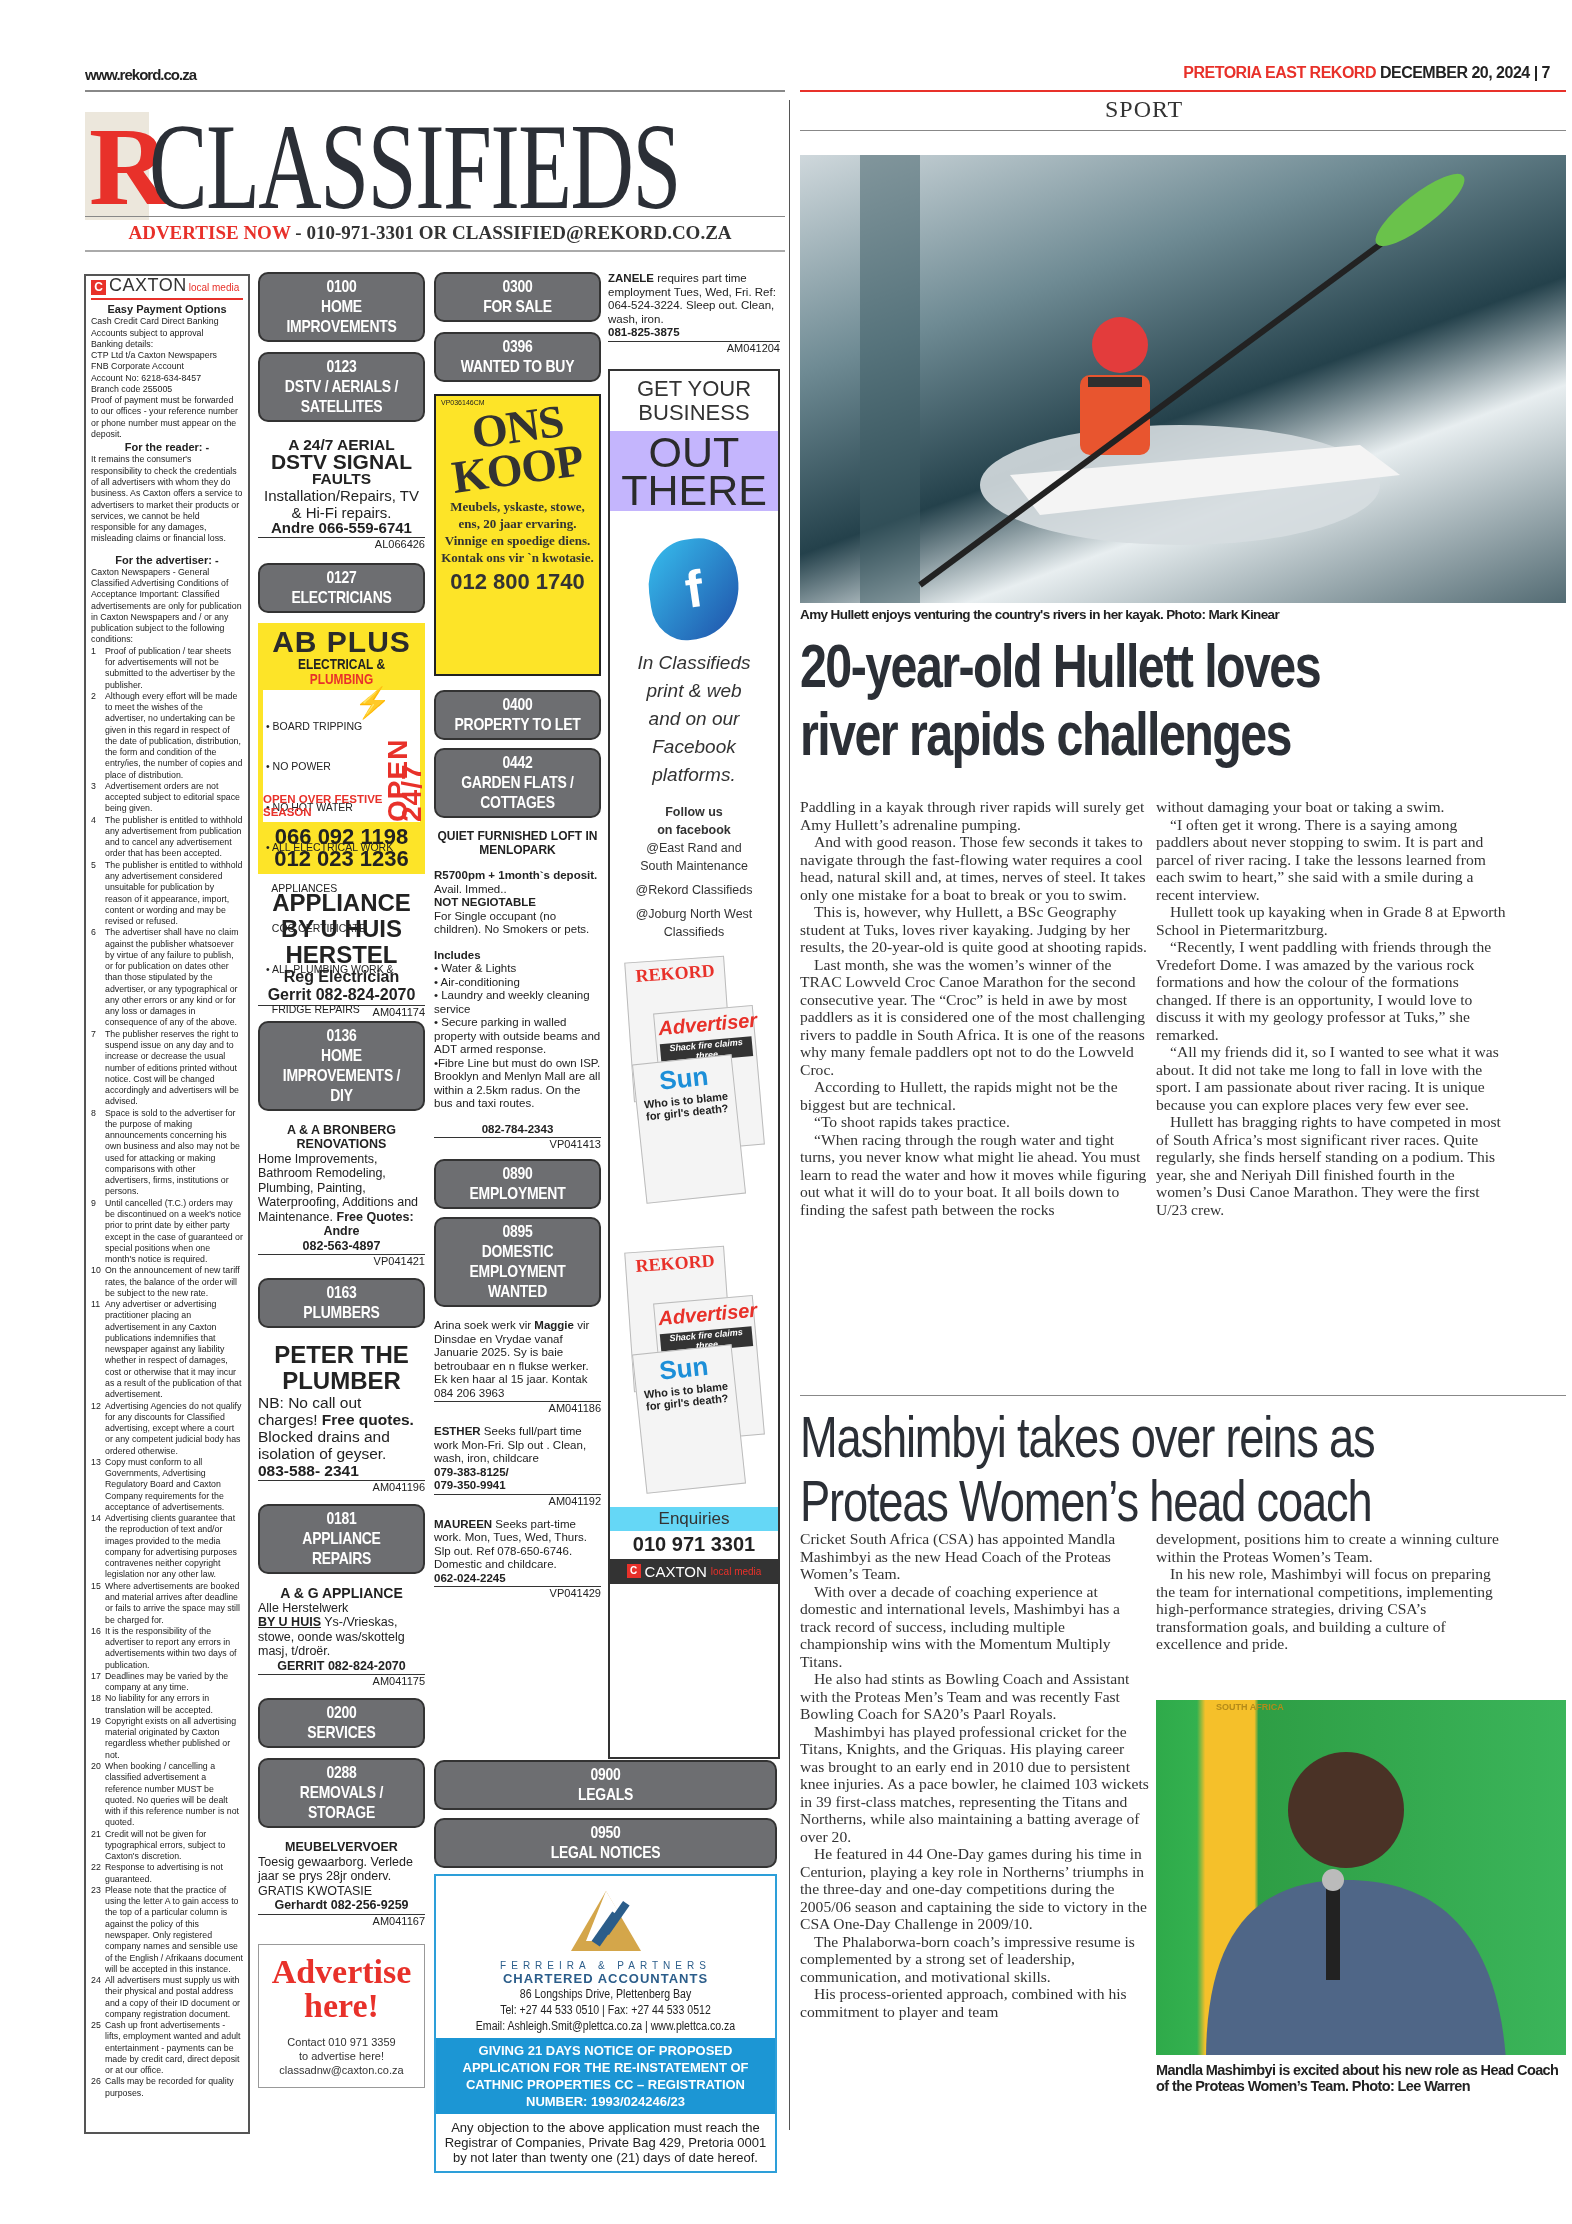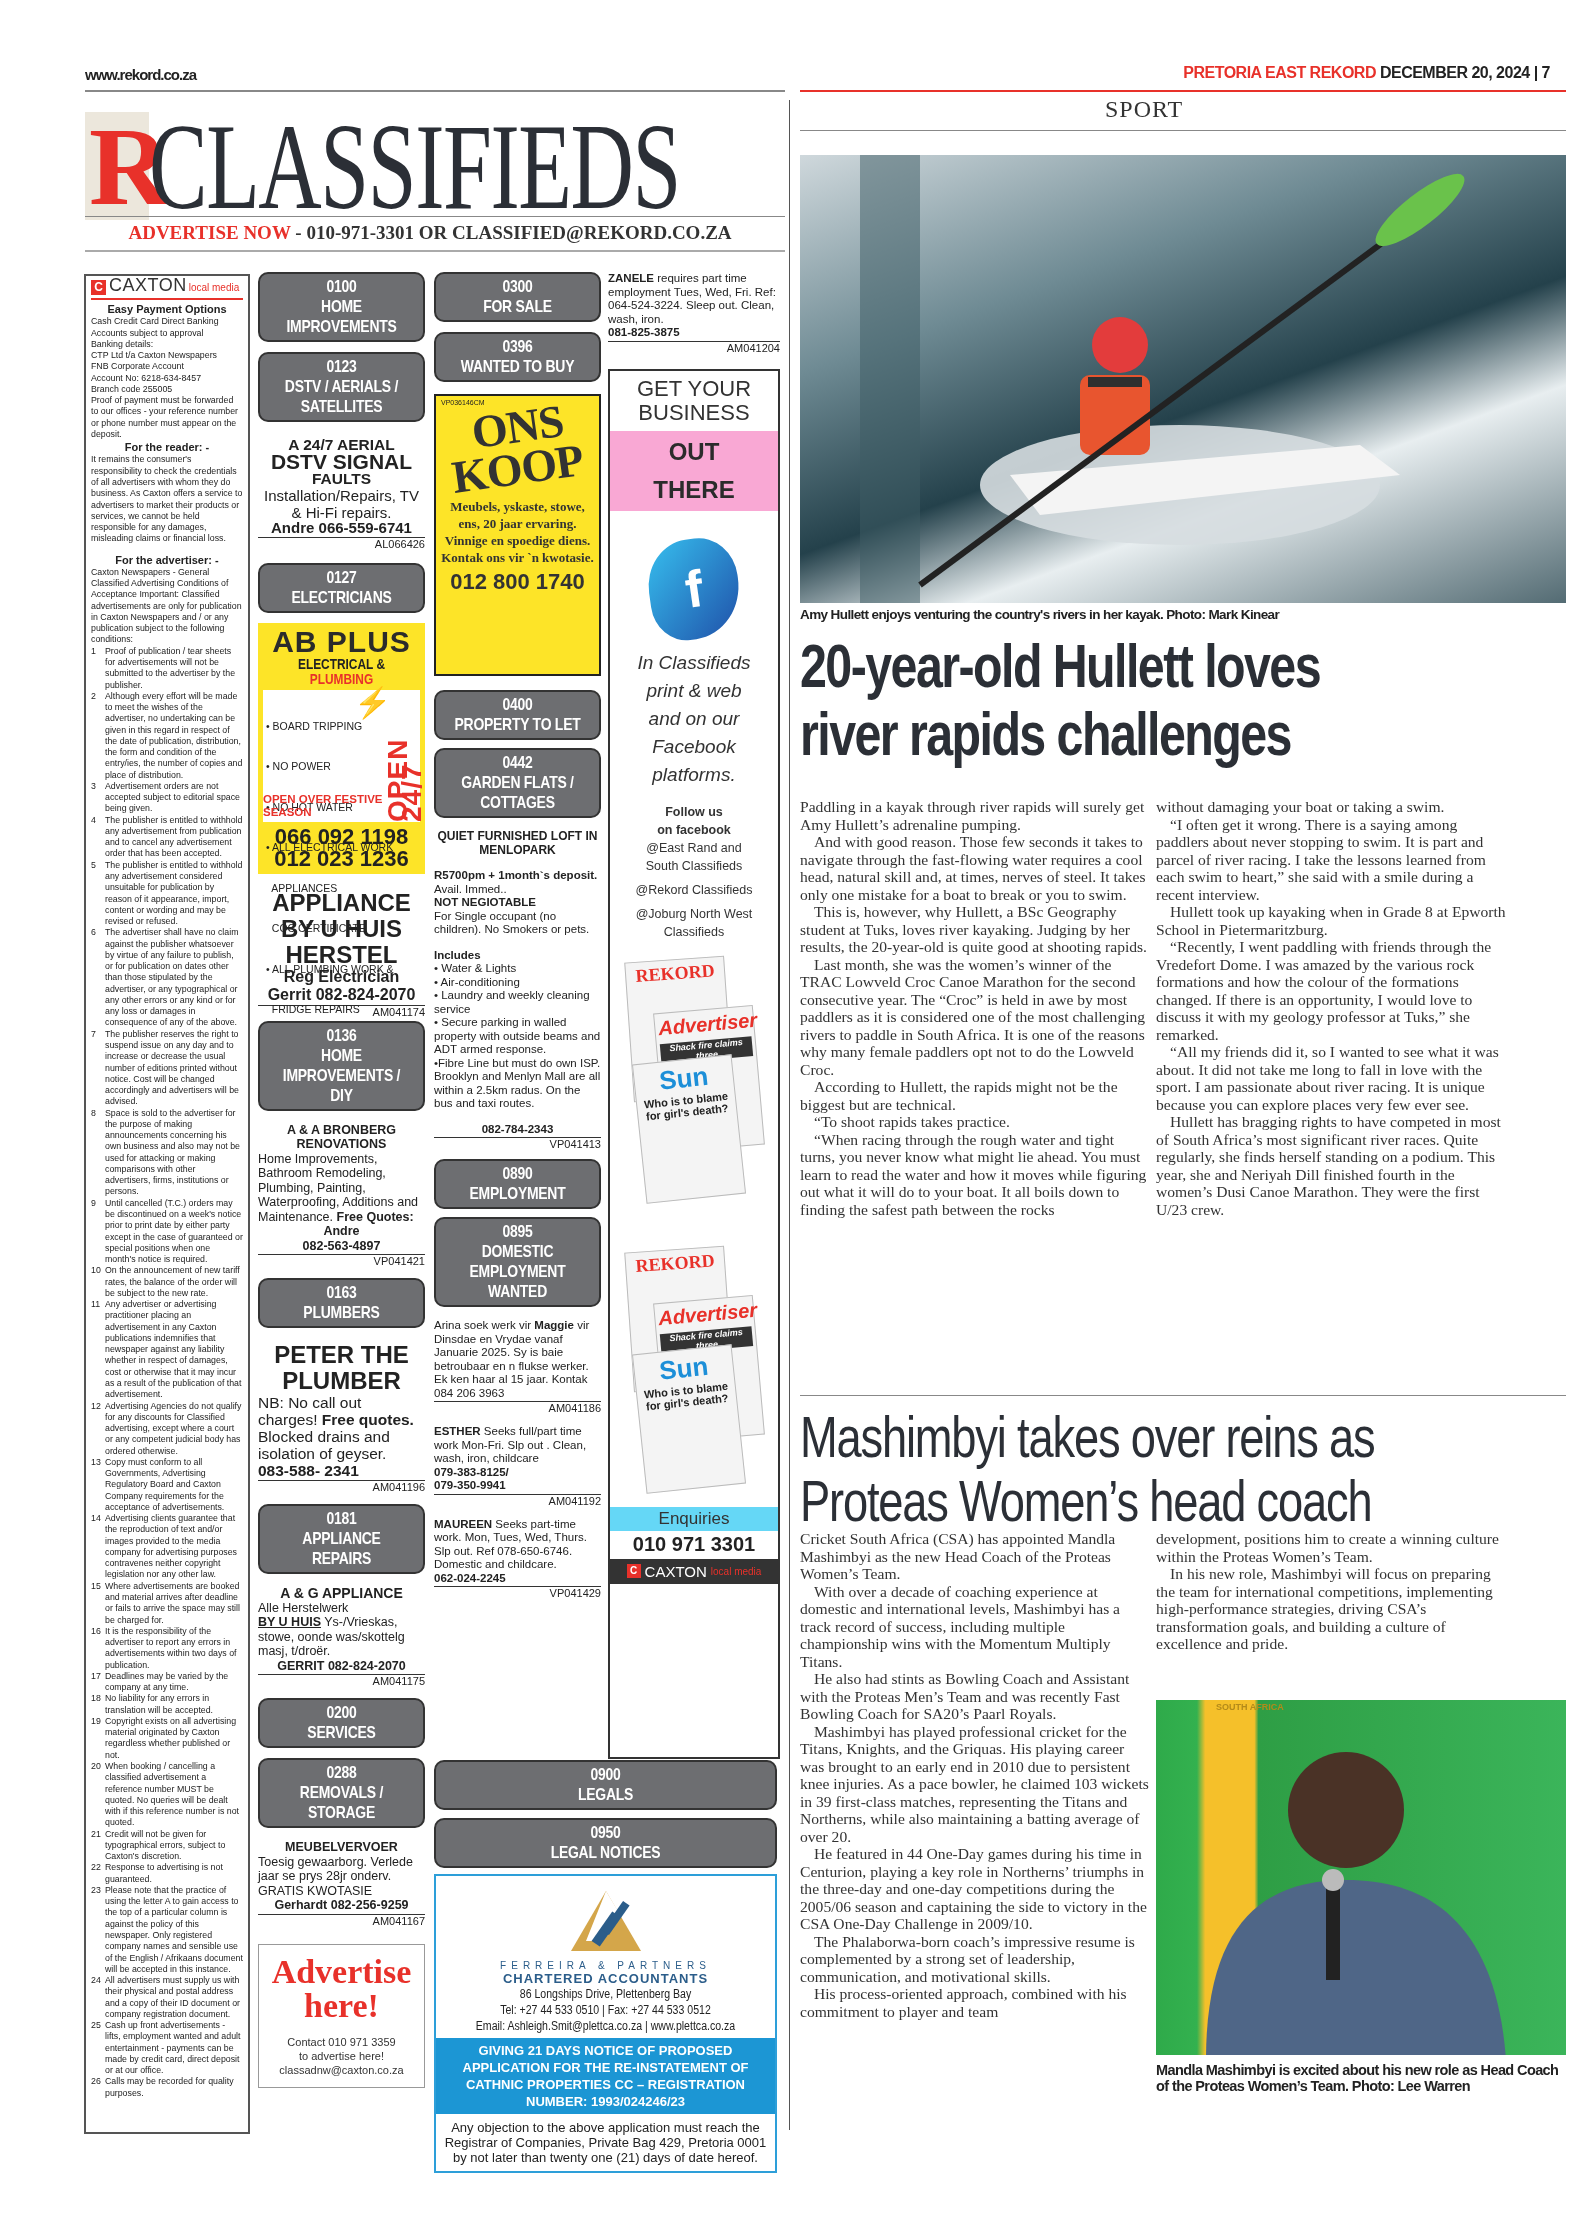--- a/index.html
+++ b/index.html
@@ -49,21 +49,21 @@
 .abplus .phones{font-size:22px;font-weight:900;line-height:22px;margin-top:4px;color:#222}
 
 .onskoop{background:#fde428;border:2px solid #222;padding:3px 5px;text-align:center}
 .onskoop .code{font-size:7px;text-align:left}
 .onskoop .t{font-family:"Liberation Serif",serif;font-weight:900;font-size:46px;line-height:42px;letter-spacing:-1px;color:#333;transform:rotate(-8deg)}
 .onskoop .body{font-size:13px;font-weight:bold;line-height:17px;margin-top:8px;color:#333}
 .onskoop .ph{font-size:22px;font-weight:900;margin-top:3px;color:#333}
 
 .gyb{border:2px solid #333;text-align:center}
 .gyb .l1{font-size:22px;line-height:24px;padding-top:6px;color:#333}
-.gyb .out{background:#f9a8d4;font-size:24px;font-weight:700;line-height:38px;color:#2b2b2b;padding:2px 0}
+.gyb .out{background:#c4b5fd;font-size:43px;font-weight:400;line-height:38px;color:#2b2b2b;padding:2px 0}
 .fb{width:90px;height:100px;margin:28px auto 10px;background:linear-gradient(135deg,#37c0ef,#1f4fa8);border-radius:48% 42% 55% 38%;color:#fff;font-size:52px;font-weight:bold;line-height:100px;transform:rotate(-8deg)}
 .gyb .it{font-style:italic;font-size:19px;line-height:28px;color:#333;margin-top:6px}
 .gyb .follow{font-size:12.5px;line-height:18px;margin-top:14px;color:#333}
 .papers{width:150px;height:250px;margin:18px auto 8px;position:relative}
 .paper{position:absolute;width:100px;height:140px;background:#f4f4f4;border:1px solid #bbb;font-weight:bold;font-size:13px;padding:3px}
 .gyb .enq{background:#65d7f6;font-size:17px;padding:2px 0;color:#333}
 .gyb .enqn{font-size:20px;font-weight:900;padding:2px 0 3px;color:#222}
 .gyb .cax{background:#333;color:#fff;font-size:15px;padding:4px;display:flex;align-items:center;justify-content:center;gap:4px}
 .gyb .cax .c{background:#e8312a;width:14px;height:14px;font-size:10px;line-height:14px;font-weight:bold}
 .gyb .cax .lm{color:#e8312a;font-size:10px}
@@ -467,21 +467,21 @@
     <div class="fb">f</div>
     <div class="it">In Classifieds</div>
     <div class="it" style="margin-top:0">print &amp; web</div>
     <div class="it" style="margin-top:0">and on our</div>
     <div class="it" style="margin-top:0">Facebook</div>
     <div class="it" style="margin-top:0">platforms.</div>
     <div class="follow">
       <div style="font-weight:bold">Follow us</div>
       <div style="font-weight:bold">on facebook</div>
       <div>@East Rand and</div>
-      <div>South Classifieds</div>
+      <div>South Maintenance</div>
       <div style="margin-top:6px">@Rekord Classifieds</div>
       <div style="margin-top:6px">@Joburg North West</div>
       <div>Classifieds</div>
     </div>
     <div class="papers" style="height:540px">
       <div class="paper" style="left:10px;top:0;transform:rotate(-4deg);color:#e8312a;font-family:'Liberation Serif',serif;font-size:18px">REKORD</div>
       <div class="paper" style="left:40px;top:50px;transform:rotate(-5deg);color:#e8312a;font-size:20px;font-style:italic">
           <div>Advertiser</div>
           <div style="background:#333;color:#fff;font-size:9px;margin-top:4px">Shack fire claims three</div>
         </div>

